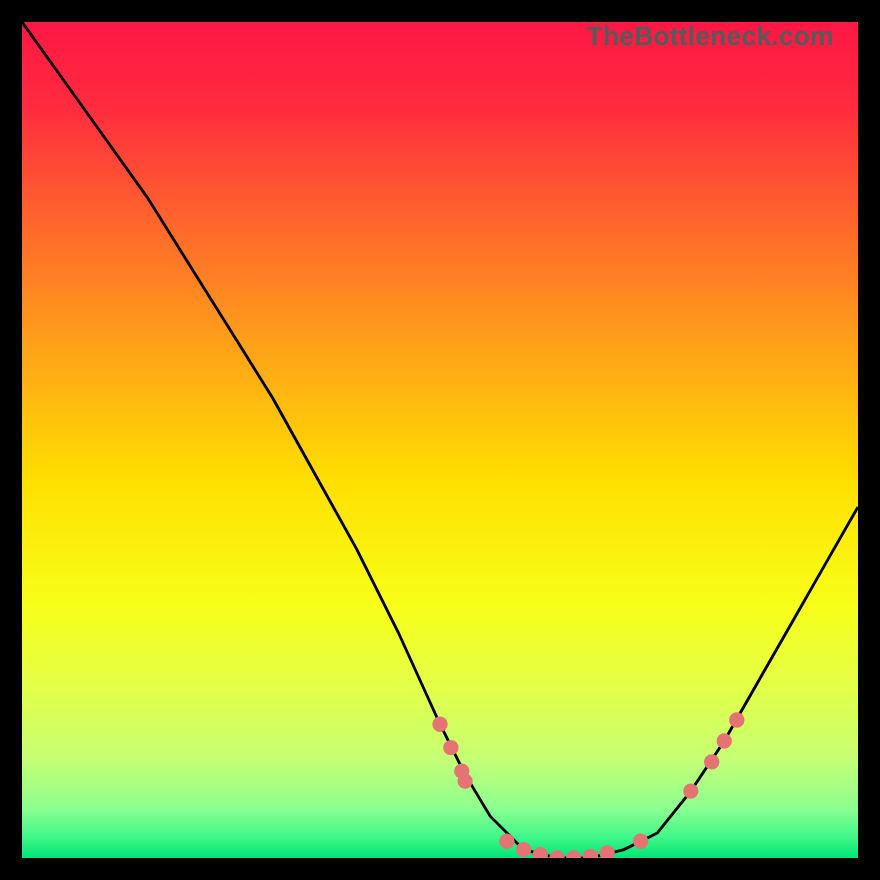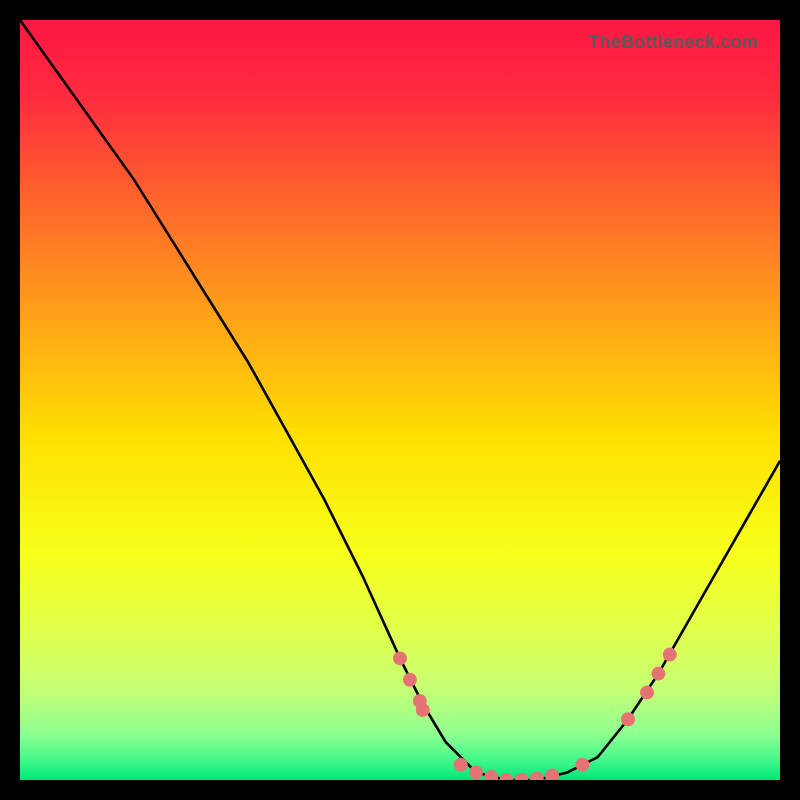--- a/index.html
+++ b/index.html
@@ -21,23 +21,23 @@
   }
   .plot {
     position: absolute;
     left: 0;
     top: 0;
     width: 760px;
     height: 760px;
   }
   .watermark {
     position: absolute;
-    top: 12px;
+    top: 0px;
     right: 22px;
-    font-size: 18px;
+    font-size: 24px;
     font-weight: 600;
     color: #58595b;
     letter-spacing: 0.2px;
   }
   svg {
     display: block;
   }
 </style>
 </head>
 <body>

